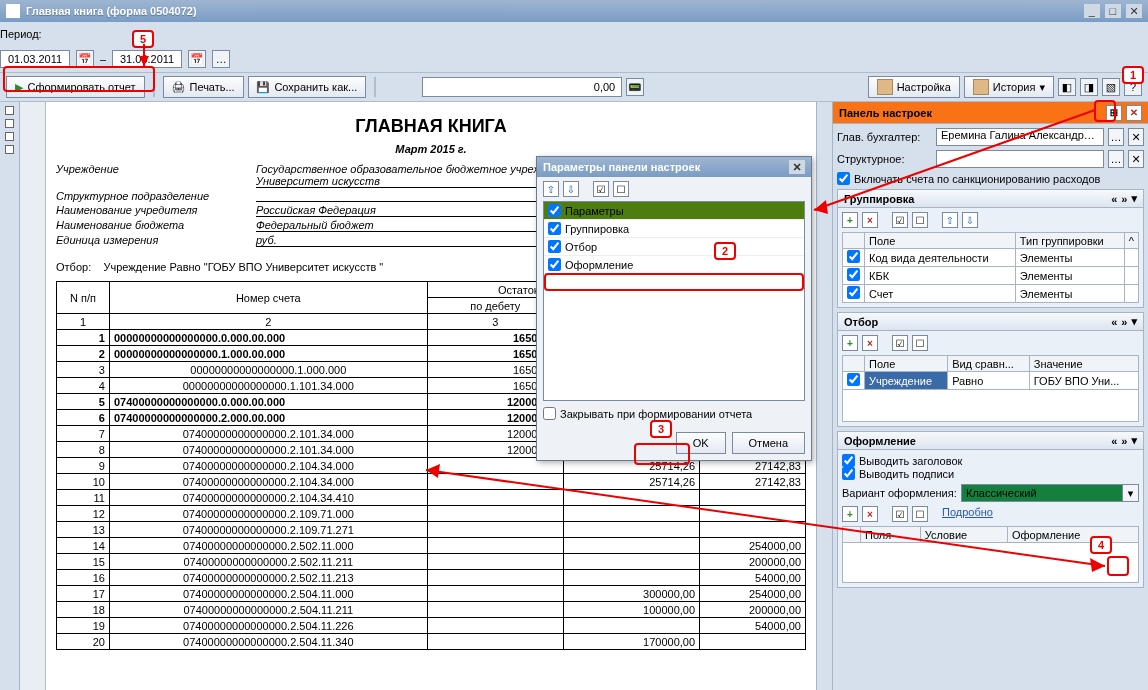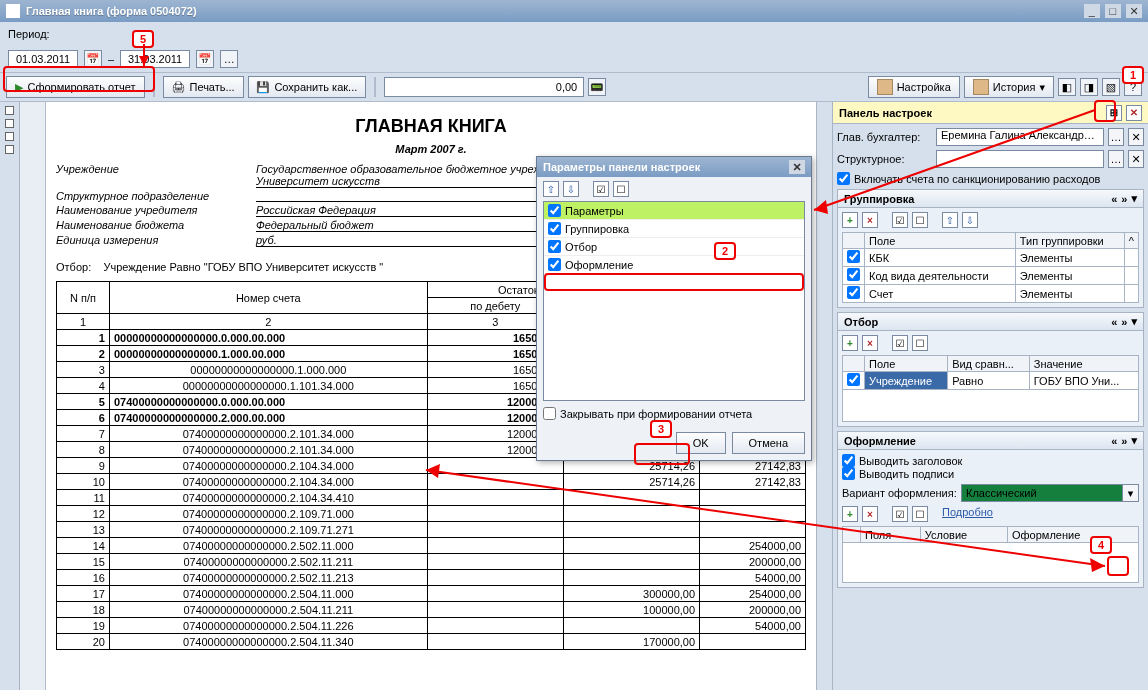--- a/index.html
+++ b/index.html
@@ -2,28 +2,28 @@
 <html><head>
 <meta charset="utf-8">
 <style>
   * { box-sizing: border-box; margin: 0; padding: 0; font-family: Arial, sans-serif; font-size: 11px; }
   body { background: #c8d4e2; width: 1148px; height: 690px; overflow: hidden; position: relative; }
   .titlebar { height: 22px; background: linear-gradient(#9eb5d1,#7a9cc4); color: #fff; display:flex; align-items:center; padding:0 6px; }
   .titlebar .icon { width:14px; height:14px; background:#fff; margin-right:6px; }
   .titlebar .title-text { flex:1; font-weight:bold; text-shadow: 0 1px 1px rgba(0,0,0,.3); }
   .titlebar .winbtns span { display:inline-block; width:16px; height:14px; margin-left:2px; background:#cfd9e6; text-align:center; line-height:14px; color:#333; cursor:pointer; }
 
-  .periodbar { height:24px; display:flex; align-items:center; gap:6px; padding:2px 8px; background:#d6e0ec; }
+  .periodbar { height:24px; display:flex; align-items:center; gap:6px; padding:2px 0; background:#d6e0ec; }
   .periodbar .date-input { height:18px; width:70px; border:1px solid #7a8aa0; background:#fff; text-align:center; }
   .mini-btn { width:18px; height:18px; border:1px solid #7a8aa0; background:#f0f3f8; display:inline-flex; align-items:center; justify-content:center; cursor:pointer; }
 
   .toolbar { height:30px; background:#d6e0ec; display:flex; align-items:center; padding:2px 6px; gap:4px; border-top:1px solid #b0bccc; border-bottom:1px solid #b0bccc; }
   .tb-btn { height:22px; border:1px solid #7a8aa0; background:linear-gradient(#fdfdfd,#e3e9f2); display:inline-flex; align-items:center; padding:0 8px; gap:4px; cursor:pointer; }
   .tb-sep { width:2px; height:20px; background:#b0bccc; margin:0 4px; }
-  .num-field { height:20px; width:200px; border:1px solid #7a8aa0; background:#fff; text-align:right; padding:0 6px; }
+  .num-field { height:20px; width:200px; border:1px solid #7a8aa0; background:#fff; text-align:right; padding:0 6px;margin-left:38px; }
   .spacer { flex:1; }
   .icon-sq { width:16px; height:16px; background:#deb887; border:1px solid #a68860; }
 
   .main { display:flex; height:calc(690px - 22px - 24px - 30px); }
   .gutter { width:20px; background:#d6e0ec; border-right:1px solid #a8b4c4; display:flex; flex-direction:column; align-items:center; gap:4px; padding-top:4px; }
   .gutter .stub { width:9px; height:9px; border:1px solid #666; background:#fff; }
 
   .content { flex:1; display:flex; position:relative; }
   .report { flex:1; overflow:hidden; display:flex; position:relative; }
   .report .inner-gutter { width:26px; background:#e9eef5; border-right:1px solid #b0bccc; }
@@ -37,21 +37,21 @@
 
   table.data { border-collapse:collapse; width:100%; }
   table.data th, table.data td { border:1px solid #000; padding:1px 4px; height:16px; white-space:nowrap; overflow:hidden; }
   table.data th { font-weight:normal; text-align:center; background:#fff; }
   td.num { text-align:right; }
   td.bold, tr.bold td { font-weight:bold; }
 
   .scrollbar-v { width:16px; background:#d6e0ec; border-left:1px solid #a8b4c4; }
 
   .settings { width:316px; background:#d6e0ec; border-left:1px solid #a8b4c4; display:flex; flex-direction:column; overflow:hidden; }
-  .settings-head { height:22px; background:#fef9c3; border-bottom:1px solid #a8b4c4; display:flex; align-items:center; padding:0 6px; font-weight:bold; gap:4px; }
+  .settings-head { height:22px; background:#f97316; border-bottom:1px solid #a8b4c4; display:flex; align-items:center; padding:0 6px; font-weight:bold; gap:4px; }
   .settings-body { flex:1; overflow:auto; padding:4px; display:flex; flex-direction:column; gap:4px; }
   .field-row { display:flex; align-items:center; gap:4px; }
   .field-row .lbl { width:95px; }
   .field-row .txt { flex:1; height:18px; border:1px solid #7a8aa0; background:#fff; padding:0 4px; overflow:hidden; text-overflow:ellipsis; white-space:nowrap; }
   .field-row .x { width:16px; height:18px; border:1px solid #7a8aa0; background:#f3f5f9; display:flex; align-items:center; justify-content:center; cursor:pointer; }
   .chk-row { display:flex; align-items:center; gap:4px; }
   input[type=checkbox] { width:13px; height:13px; }
 
   .section { border:1px solid #a8b4c4; background:#eaf0f8; }
   .section-head { height:18px; background:linear-gradient(#f6f9fc,#dce5f0); display:flex; align-items:center; padding:0 6px; font-weight:bold; border-bottom:1px solid #a8b4c4; gap:4px; }
@@ -153,21 +153,21 @@
     <div class="stub"></div>
       <div class="stub"></div>
       <div class="stub"></div>
       <div class="stub"></div>
   </div>
   <div class="content">
     <div class="report">
       <div class="inner-gutter"></div>
       <div class="page">
         <h3 class="report-title">ГЛАВНАЯ КНИГА</h3>
-        <div class="subtitle">Март 2007 г.</div>
+        <div class="subtitle">Март 2015 г.</div>
         <div class="meta-row">
             <span class="lbl">Учреждение</span>
             <span class="val">Государственное образовательное бюджетное учреждение высшего профессионального образования   Университет искусств</span>
           </div>
         <div class="meta-row">
             <span class="lbl">Структурное подразделение</span>
             <span class="val"></span>
           </div>
         <div class="meta-row">
             <span class="lbl">Наименование учредителя</span>
@@ -402,27 +402,27 @@
                   <tr>
                     <th style="width:18px;"></th>
                     <th>Поле</th>
                     <th>Тип группировки</th>
                     <th style="width:14px;">^</th>
                   </tr>
               </tbody>
                 <tbody id="grouping-body">
                   <tr>
                     <td><input type="checkbox" checked="" style=""></td>
-                    <td>КБК</td>
+                    <td>Код вида деятельности</td>
                     <td>Элементы</td>
                     <td></td>
                   </tr>
                   <tr>
                     <td><input type="checkbox" checked="" style=""></td>
-                    <td>Код вида деятельности</td>
+                    <td>КБК</td>
                     <td>Элементы</td>
                     <td></td>
                   </tr>
                   <tr>
                     <td><input type="checkbox" checked="" style=""></td>
                     <td>Счет</td>
                     <td>Элементы</td>
                     <td></td>
                   </tr>
                 </tbody>
@@ -528,21 +528,21 @@
     <span class="dlg-close">✕</span>
   </div>
   <div class="dlg-tools">
     <span class="tool" style="color:#2a5aa8;">⇧</span>
     <span class="tool" style="color:#2a5aa8;">⇩</span>
     <span style="width:6px;"></span>
     <span class="tool">☑</span>
     <span class="tool">☐</span>
   </div>
   <div class="dlg-list" id="dlg-list">
-      <div class="item" style="background: #bef264;">
+      <div class="item" style="background: #4d7c0f;">
         <input type="checkbox" checked="" style="">
         <span>Параметры</span>
       </div>
       <div class="item">
         <input type="checkbox" checked="" style="">
         <span>Группировка</span>
       </div>
       <div class="item">
         <input type="checkbox" checked="" style="">
         <span>Отбор</span>

